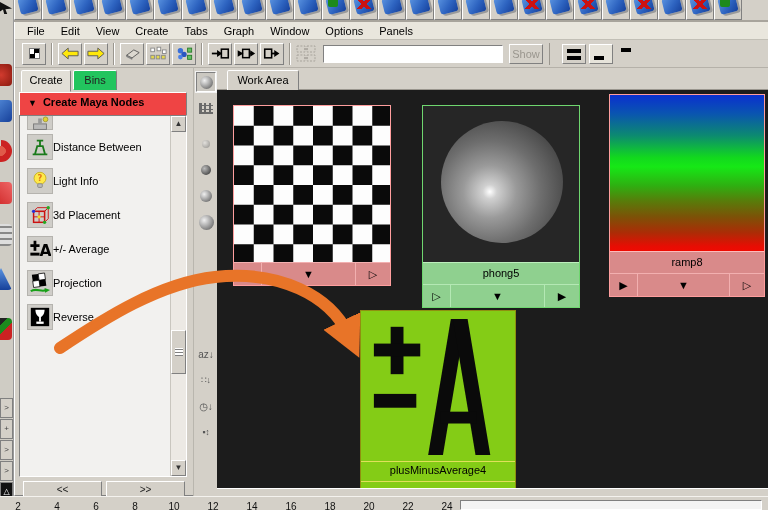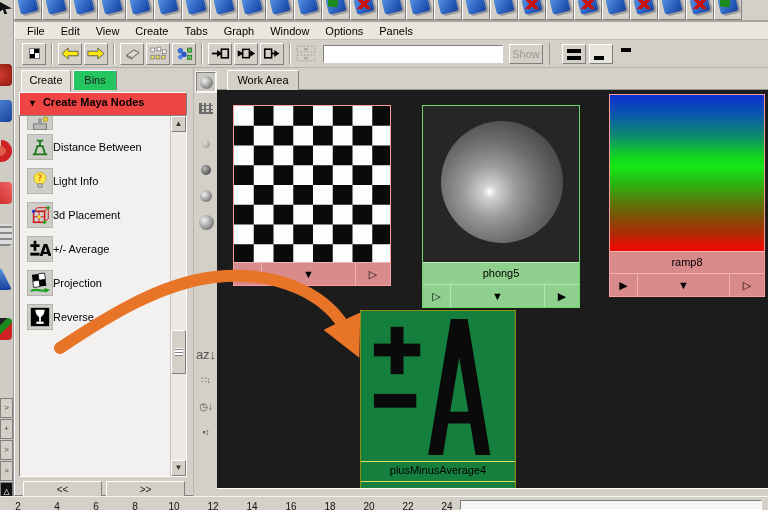--- a/index.html
+++ b/index.html
@@ -84,21 +84,21 @@
   .greennode .node-footer { background:#8fd08f; border-top:1px solid #b4e8b4; }
   .greennode .nf-cell + .nf-cell { border-left:1px solid #b4e8b4; }
   .cell-l { width:27px; } .cell-m { flex:1; } .cell-r { width:35px; }
 
   #checker-swatch { background:conic-gradient(#0a0a0a 25%, #fdfdfd 0 50%, #0a0a0a 0 75%, #fdfdfd 0); background-size:39.5px 39.5px; }
   #phong-swatch { background:#262626; position:relative; }
   #phong-ball { position:absolute; left:18px; top:15px; width:122px; height:122px; border-radius:50%; background:radial-gradient(circle at 40% 58%, #ffffff 0%, #d0d0d0 7%, #9a9a9a 26%, #6e6e6e 50%, #4c4c4c 74%, #3a3a3a 100%); }
   #ramp-swatch { background:linear-gradient(180deg,#0a30cf 0%,#0a55b0 12%,#0c8a70 26%,#12d81e 40%,#16e816 46%,#2eb011 58%,#587c0a 68%,#7c5207 78%,#aa2d06 88%,#e70d03 97%,#ee0b02 100%); }
 
   
-  #pma-node { position:absolute; left:143px; top:220px; width:156px; height:190px; background:#15803d; border:1px solid #8f8f10; }
+  #pma-node { position:absolute; left:143px; top:220px; width:156px; height:190px; background:#84cc16; border:1px solid #8f8f10; }
   #pma-sep1 { position:absolute; left:0; top:150px; width:100%; border-top:1px solid #e0e05a; }
   #pma-label { position:absolute; left:0; top:153px; width:100%; font-size:11px; text-align:center; color:#000; }
   #pma-sep2 { position:absolute; left:0; top:170px; width:100%; border-top:1px solid #e0e05a; }
 
   
   #arrow-overlay { position:absolute; left:0; top:0; width:768px; height:510px; pointer-events:none; z-index:60; }
 
   
   #timeline { position:absolute; left:0; top:496px; width:768px; height:14px; background:#d4d0c8; border-top:1px solid #f4f2ee; overflow:hidden; }
   .tick { position:absolute; top:3px; width:22px; height:12px; font-size:10px; color:#111; text-align:center; line-height:13px; overflow:hidden; }
@@ -433,21 +433,21 @@
     <div class="vt-btn" style="top:92px;">
         <span class="sphere-g" style="width:10px;height:10px;background:radial-gradient(circle at 35% 35%,#bbb,#555 70%);"></span>
       </div>
     <div class="vt-btn" style="top:118px;">
         <span class="sphere-g" style="width:12px;height:12px;"></span>
       </div>
     <div class="vt-btn" style="top:144px;">
         <span class="sphere-g" style="width:15px;height:15px;"></span>
       </div>
     <div class="vt-btn" style="top:276px;">
-        <span style="font-size:13px;color:#555;">az↓</span>
+        <span style="font-size:10px;color:#555;">az↓</span>
       </div>
     <div class="vt-btn" style="top:302px;">
         <span style="font-size:9px;color:#555;">∷↓</span>
       </div>
     <div class="vt-btn" style="top:328px;">
         <span style="font-size:10px;color:#555;">◷↓</span>
       </div>
     <div class="vt-btn" style="top:354px;">
         <span style="font-size:9px;color:#555;">▪↕</span>
       </div>

